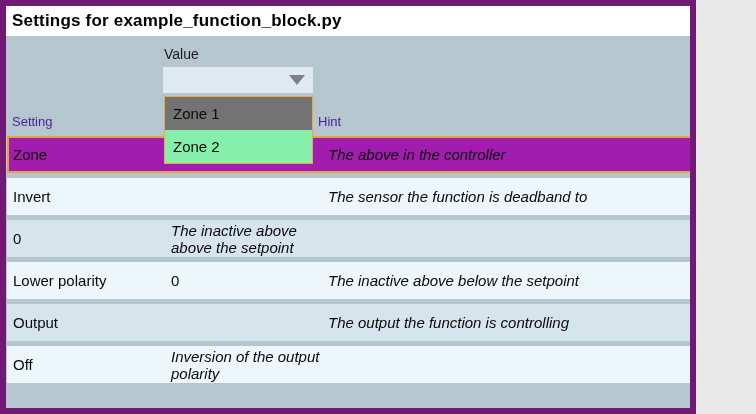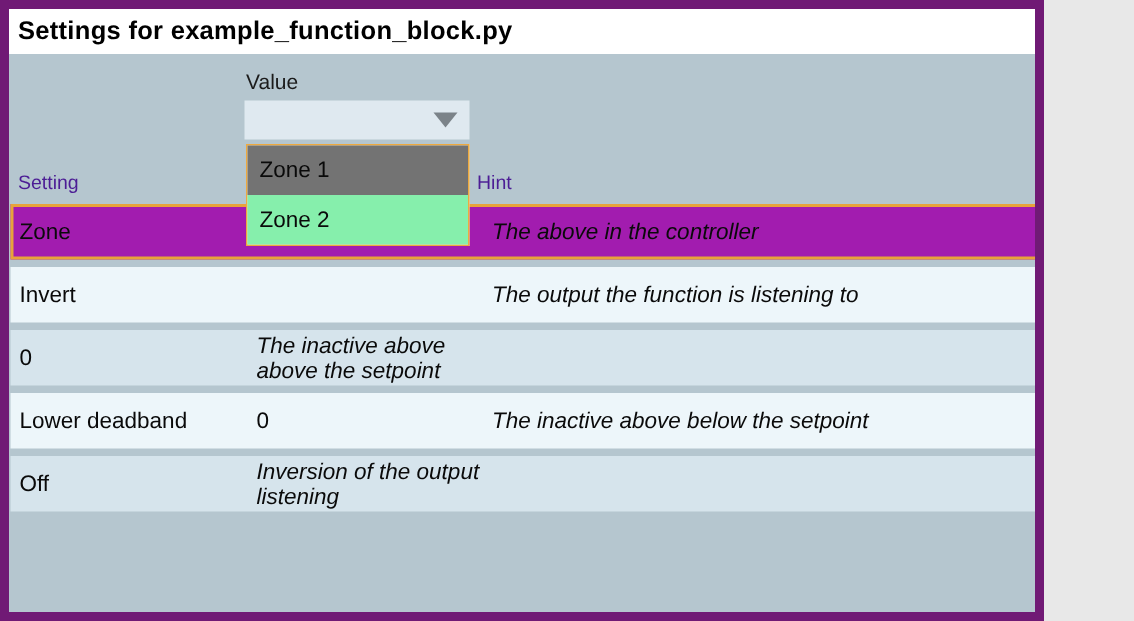--- a/index.html
+++ b/index.html
@@ -128,39 +128,44 @@
   <div class="rows">
     <div class="row selected">
       <span class="cell-setting">Zone</span>
       <span class="cell-value"></span>
       <span class="cell-hint">The above in the controller</span>
     </div>
 
     <div class="row">
       <span class="cell-setting">Invert</span>
       <span class="cell-value"></span>
-      <span class="cell-hint">The output the function is listening to</span>
+      <span class="cell-hint">The sensor the function is deadband to</span>
     </div>
 
 
     <div class="row">
       <span class="cell-value">0</span>
       <span class="cell-hint">The inactive above above the setpoint</span>
     </div>
 
     <div class="row">
-      <span class="cell-setting">Lower deadband</span>
+      <span class="cell-setting">Lower polarity</span>
       <span class="cell-value">0</span>
       <span class="cell-hint">The inactive above below the setpoint</span>
     </div>
 
+    <div class="row">
+      <span class="cell-setting">Output</span>
+      <span class="cell-value"></span>
+      <span class="cell-hint">The output the function is controlling</span>
+    </div>
 
     <div class="row">
       <span class="cell-value">Off</span>
-      <span class="cell-hint">Inversion of the output listening</span>
+      <span class="cell-hint">Inversion of the output polarity</span>
     </div>
   </div>
 
   <div class="dropdown">
     <div class="opt highlighted">Zone 1</div>
     <div class="opt plain">Zone 2</div>
   </div>
 
   <div class="scrollbar-thumb"></div>
 

